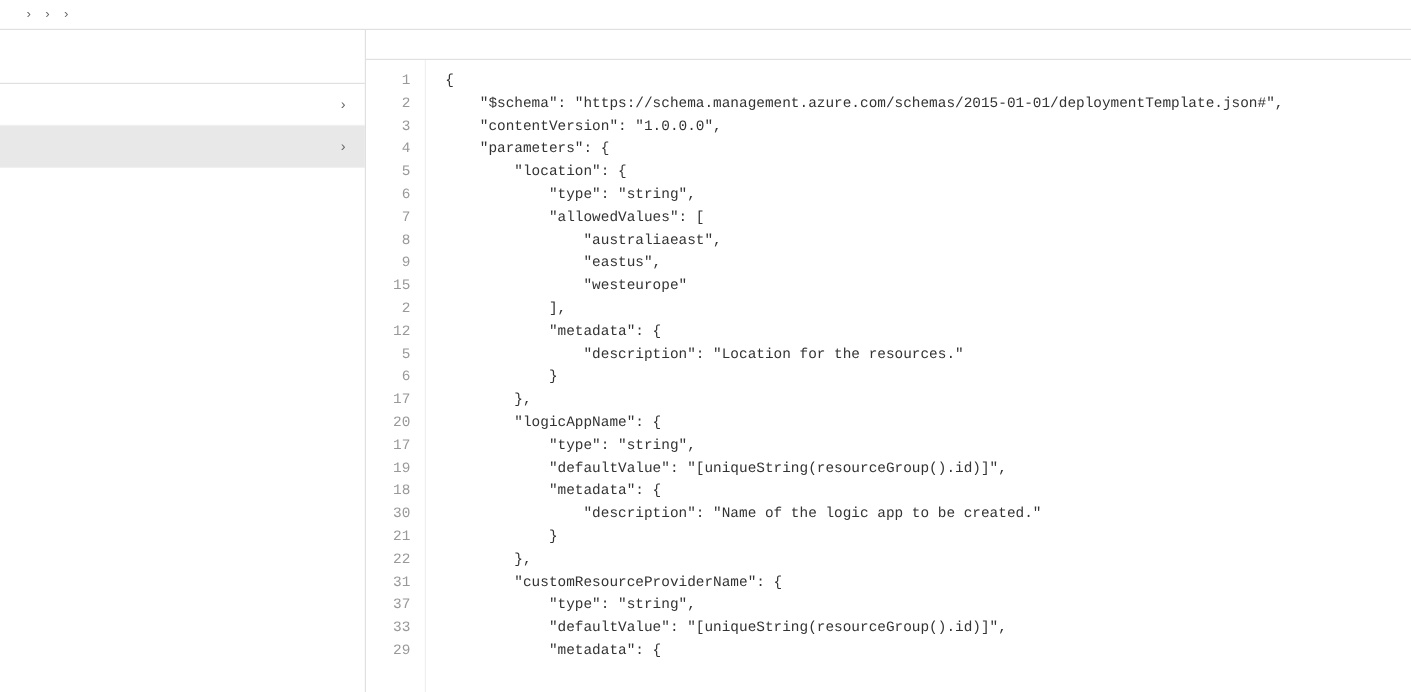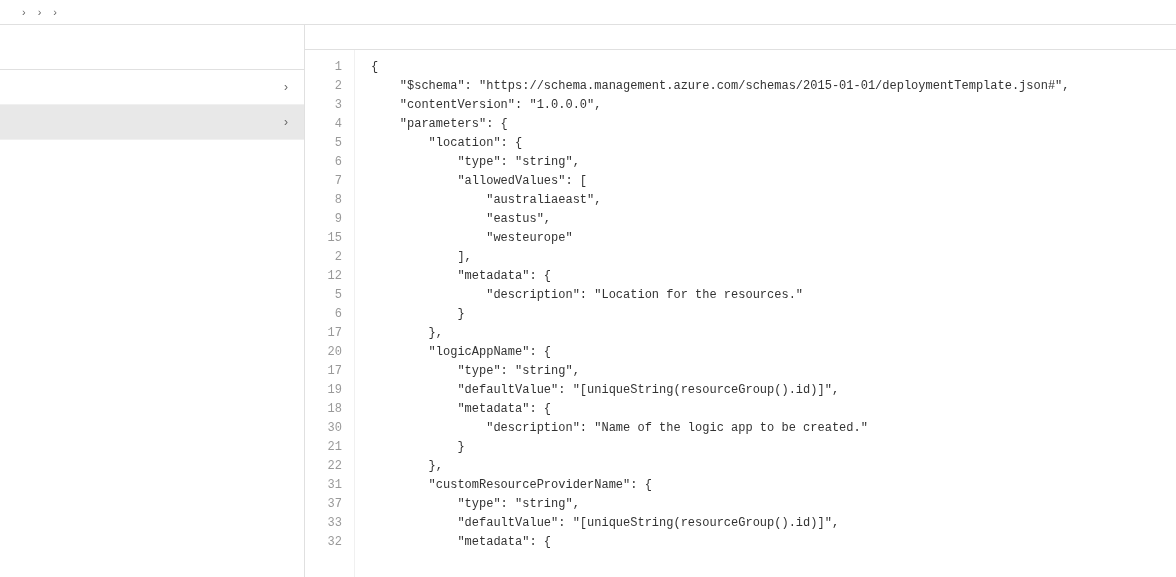--- a/index.html
+++ b/index.html
@@ -141,19 +141,19 @@
           <span class="line-num">20</span>
           <span class="line-num">17</span>
           <span class="line-num">19</span>
           <span class="line-num">18</span>
           <span class="line-num">30</span>
           <span class="line-num">21</span>
           <span class="line-num">22</span>
           <span class="line-num">31</span>
           <span class="line-num">37</span>
           <span class="line-num">33</span>
-          <span class="line-num">32</span>
+          <span class="line-num">29</span>
         </div>
       <div class="code-content" id="code-content"><span class="code-line">{</span><span class="code-line">    "$schema": "https://schema.management.azure.com/schemas/2015-01-01/deploymentTemplate.json#",</span><span class="code-line">    "contentVersion": "1.0.0.0",</span><span class="code-line">    "parameters": {</span><span class="code-line">        "location": {</span><span class="code-line">            "type": "string",</span><span class="code-line">            "allowedValues": [</span><span class="code-line">                "australiaeast",</span><span class="code-line">                "eastus",</span><span class="code-line">                "westeurope"</span><span class="code-line">            ],</span><span class="code-line">            "metadata": {</span><span class="code-line">                "description": "Location for the resources."</span><span class="code-line">            }</span><span class="code-line">        },</span><span class="code-line">        "logicAppName": {</span><span class="code-line">            "type": "string",</span><span class="code-line">            "defaultValue": "[uniqueString(resourceGroup().id)]",</span><span class="code-line">            "metadata": {</span><span class="code-line">                "description": "Name of the logic app to be created."</span><span class="code-line">            }</span><span class="code-line">        },</span><span class="code-line">        "customResourceProviderName": {</span><span class="code-line">            "type": "string",</span><span class="code-line">            "defaultValue": "[uniqueString(resourceGroup().id)]",</span><span class="code-line">            "metadata": {</span></div>
     </div>
   </div>
 
 </div>
 
 </body></html>

